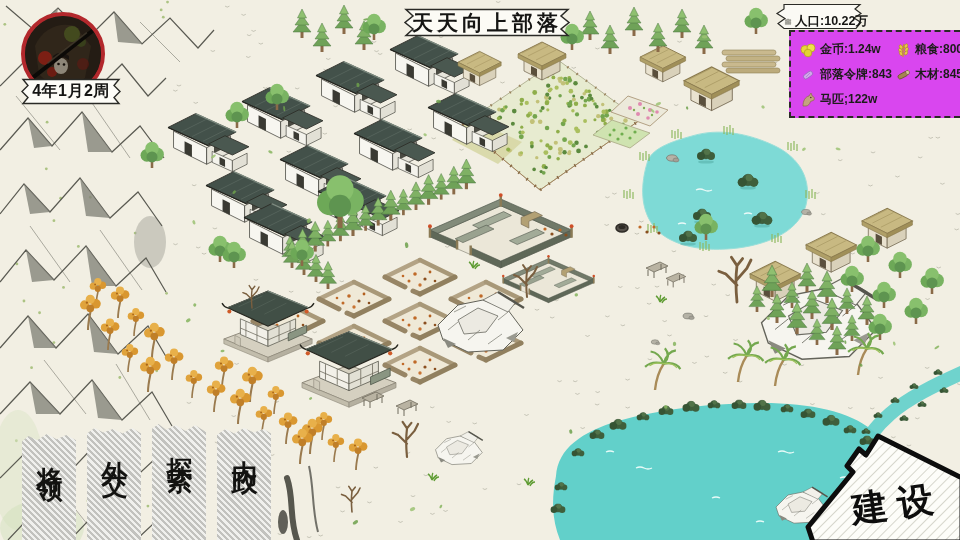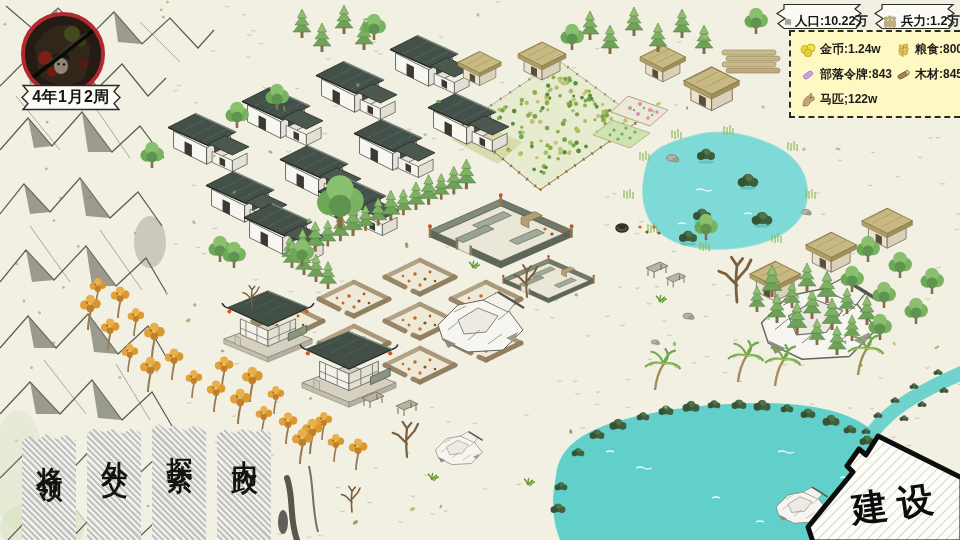--- a/index.html
+++ b/index.html
@@ -8,34 +8,34 @@
   #scene{position:absolute;left:0;top:0;width:960px;height:540px}
   .hud{position:absolute}
   
   #avatar{left:21px;top:12px;width:84px;height:84px;border-radius:50%;
           border:4px solid #b3282c;box-sizing:border-box;overflow:hidden;
           background:radial-gradient(circle at 45% 38%,#4a3b2a,#2a221a 52%,#120e0a)}
   
   .banner{display:flex;align-items:center;justify-content:center}
   .banner>svg{position:absolute;left:0;top:0}
   .banner>span{position:relative;font-weight:bold;color:#151513;white-space:nowrap}
-  #date-banner{left:15px;top:84px;width:112px;height:27px}
+  #date-banner{left:15px;top:78px;width:112px;height:27px}
   #date-banner>span{font-size:16px;letter-spacing:.5px}
   #title-banner{left:388px;top:7px;width:198px;height:31px}
   #title-banner>span{font-family:"Liberation Serif",serif;font-size:21px;letter-spacing:4px}
   
   #stats-bar{left:771px;top:3px;width:189px;height:27px}
   .stat-seg{position:absolute;top:0;height:27px;display:flex;align-items:flex-end;gap:3px;
             padding-left:13px;box-sizing:border-box}
   #stat-pop{left:0;width:97px}
   #stat-troop{left:98px;width:91px}
   .stat-seg span{position:relative;font-size:12.5px;font-weight:bold;color:#161614;white-space:nowrap}
   .stat-seg .shape{position:absolute;left:0;top:0}
   
-  #res-panel{left:789px;top:30px;width:171px;height:88px;background:#fef9c3;
+  #res-panel{left:789px;top:30px;width:171px;height:88px;background:#d946ef;
              border:2px dashed #2b2b26;border-right:none;box-sizing:border-box;
              padding:8px 2px 4px 9px;display:grid;grid-template-columns:95px 1fr;
              row-gap:6px;align-content:start}
   .res{display:flex;align-items:center;gap:4px;height:19px}
   .res span{font-size:12px;font-weight:600;color:#1c1c1a;white-space:nowrap}
   
   #menu{left:22px;bottom:0;height:124px;display:flex;gap:11px;align-items:flex-end}
   .tab{width:54px;display:flex;justify-content:center;cursor:pointer;
        background:repeating-linear-gradient(45deg,#f0f0ed 0 2.2px,#c2c2be 2.2px 4.4px);
        filter:drop-shadow(0.6px 0.6px 0.6px rgba(50,50,48,.6))}
@@ -943,53 +943,43 @@
   </svg>
 </div>
 
 <div class="hud banner" id="date-banner">
   <svg width="112" height="27" viewBox="0 0 112 27">
     <path d="M8,1.5 L104,1.5 L99,7.5 L105,13.5 L99,19.5 L104,25.5 L8,25.5 L13,19.5 L7,13.5 L13,7.5 Z" fill="#fdfcf7" stroke="#2a2a26" stroke-width="1.4"></path>
   </svg>
   <span>4年1月2周</span>
 </div>
 
+<div class="hud banner" id="title-banner">
+  <svg width="198" height="31" viewBox="0 0 198 31">
+    <path d="M18,2.5 L180,2.5 L173,9 L181,15.5 L173,22 L180,28.5 L18,28.5 L25,22 L17,15.5 L25,9 Z" fill="#fcfbf5" stroke="#2a2a26" stroke-width="1.5"></path>
+  </svg>
+  <span>天天向上部落</span>
+</div>
 
 <div class="hud" id="stats-bar">
   <div class="stat-seg" id="stat-pop">
     <svg class="shape" width="97" height="27" viewBox="0 0 97 27">
       <path d="M13,1.5 L89,1.5 L84,6 L90,10.5 L83,15 L90,19.5 L85,25.5 L13,25.5 L7,20.5 L14,15.5 L6,10.5 L13,6 Z" fill="#fbfaf4" stroke="#2b2b26" stroke-width="1.2"></path>
     </svg>
     <svg width="17" height="16" viewBox="0 0 16 16" style="position:relative">
       <g fill="#9a9a92" stroke="#6a6a62" stroke-width=".4">
         <circle cx="4" cy="4.5" r="1.8"></circle>
             <circle cx="8" cy="3.5" r="1.8"></circle>
             <circle cx="12" cy="4.5" r="1.8"></circle>
         <rect x="2.4" y="6.5" width="3.2" height="7" rx="1.4"></rect>
             <rect x="6.4" y="5.5" width="3.2" height="8" rx="1.4"></rect>
             <rect x="10.4" y="6.5" width="3.2" height="7" rx="1.4"></rect>
       </g>
     </svg>
     <span>人口:10.22万</span>
-  </div>
-  <div class="stat-seg" id="stat-troop">
-    <svg class="shape" width="91" height="27" viewBox="0 0 91 27">
-      <path d="M13,1.5 L84,1.5 L79,6 L85,10.5 L78,15 L85,19.5 L80,25.5 L13,25.5 L7,20.5 L14,15.5 L6,10.5 L13,6 Z" fill="#fbfaf4" stroke="#2b2b26" stroke-width="1.2"></path>
-    </svg>
-    <svg width="17" height="16" viewBox="0 0 16 16" style="position:relative">
-      <g fill="#bfb07a" stroke="#8a7c4c" stroke-width=".4">
-        <circle cx="4" cy="4.5" r="1.8"></circle>
-            <circle cx="8" cy="3.5" r="1.8"></circle>
-            <circle cx="12" cy="4.5" r="1.8"></circle>
-        <rect x="2.4" y="6.5" width="3.2" height="7" rx="1.4"></rect>
-            <rect x="6.4" y="5.5" width="3.2" height="8" rx="1.4"></rect>
-            <rect x="10.4" y="6.5" width="3.2" height="7" rx="1.4"></rect>
-      </g>
-    </svg>
-    <span>兵力:1.2万</span>
   </div>
 </div>
 
 <div class="hud" id="res-panel">
   <div class="res">
     <svg width="16" height="16" viewBox="0 0 16 16">
       <circle cx="5" cy="7.5" r="4" fill="#e9d83a" stroke="#b8a420" stroke-width=".8"></circle>
       <circle cx="11" cy="6" r="4" fill="#f0e04a" stroke="#b8a420" stroke-width=".8"></circle>
       <circle cx="8" cy="11" r="3.8" fill="#e4d232" stroke="#b8a420" stroke-width=".8"></circle>
     </svg>

